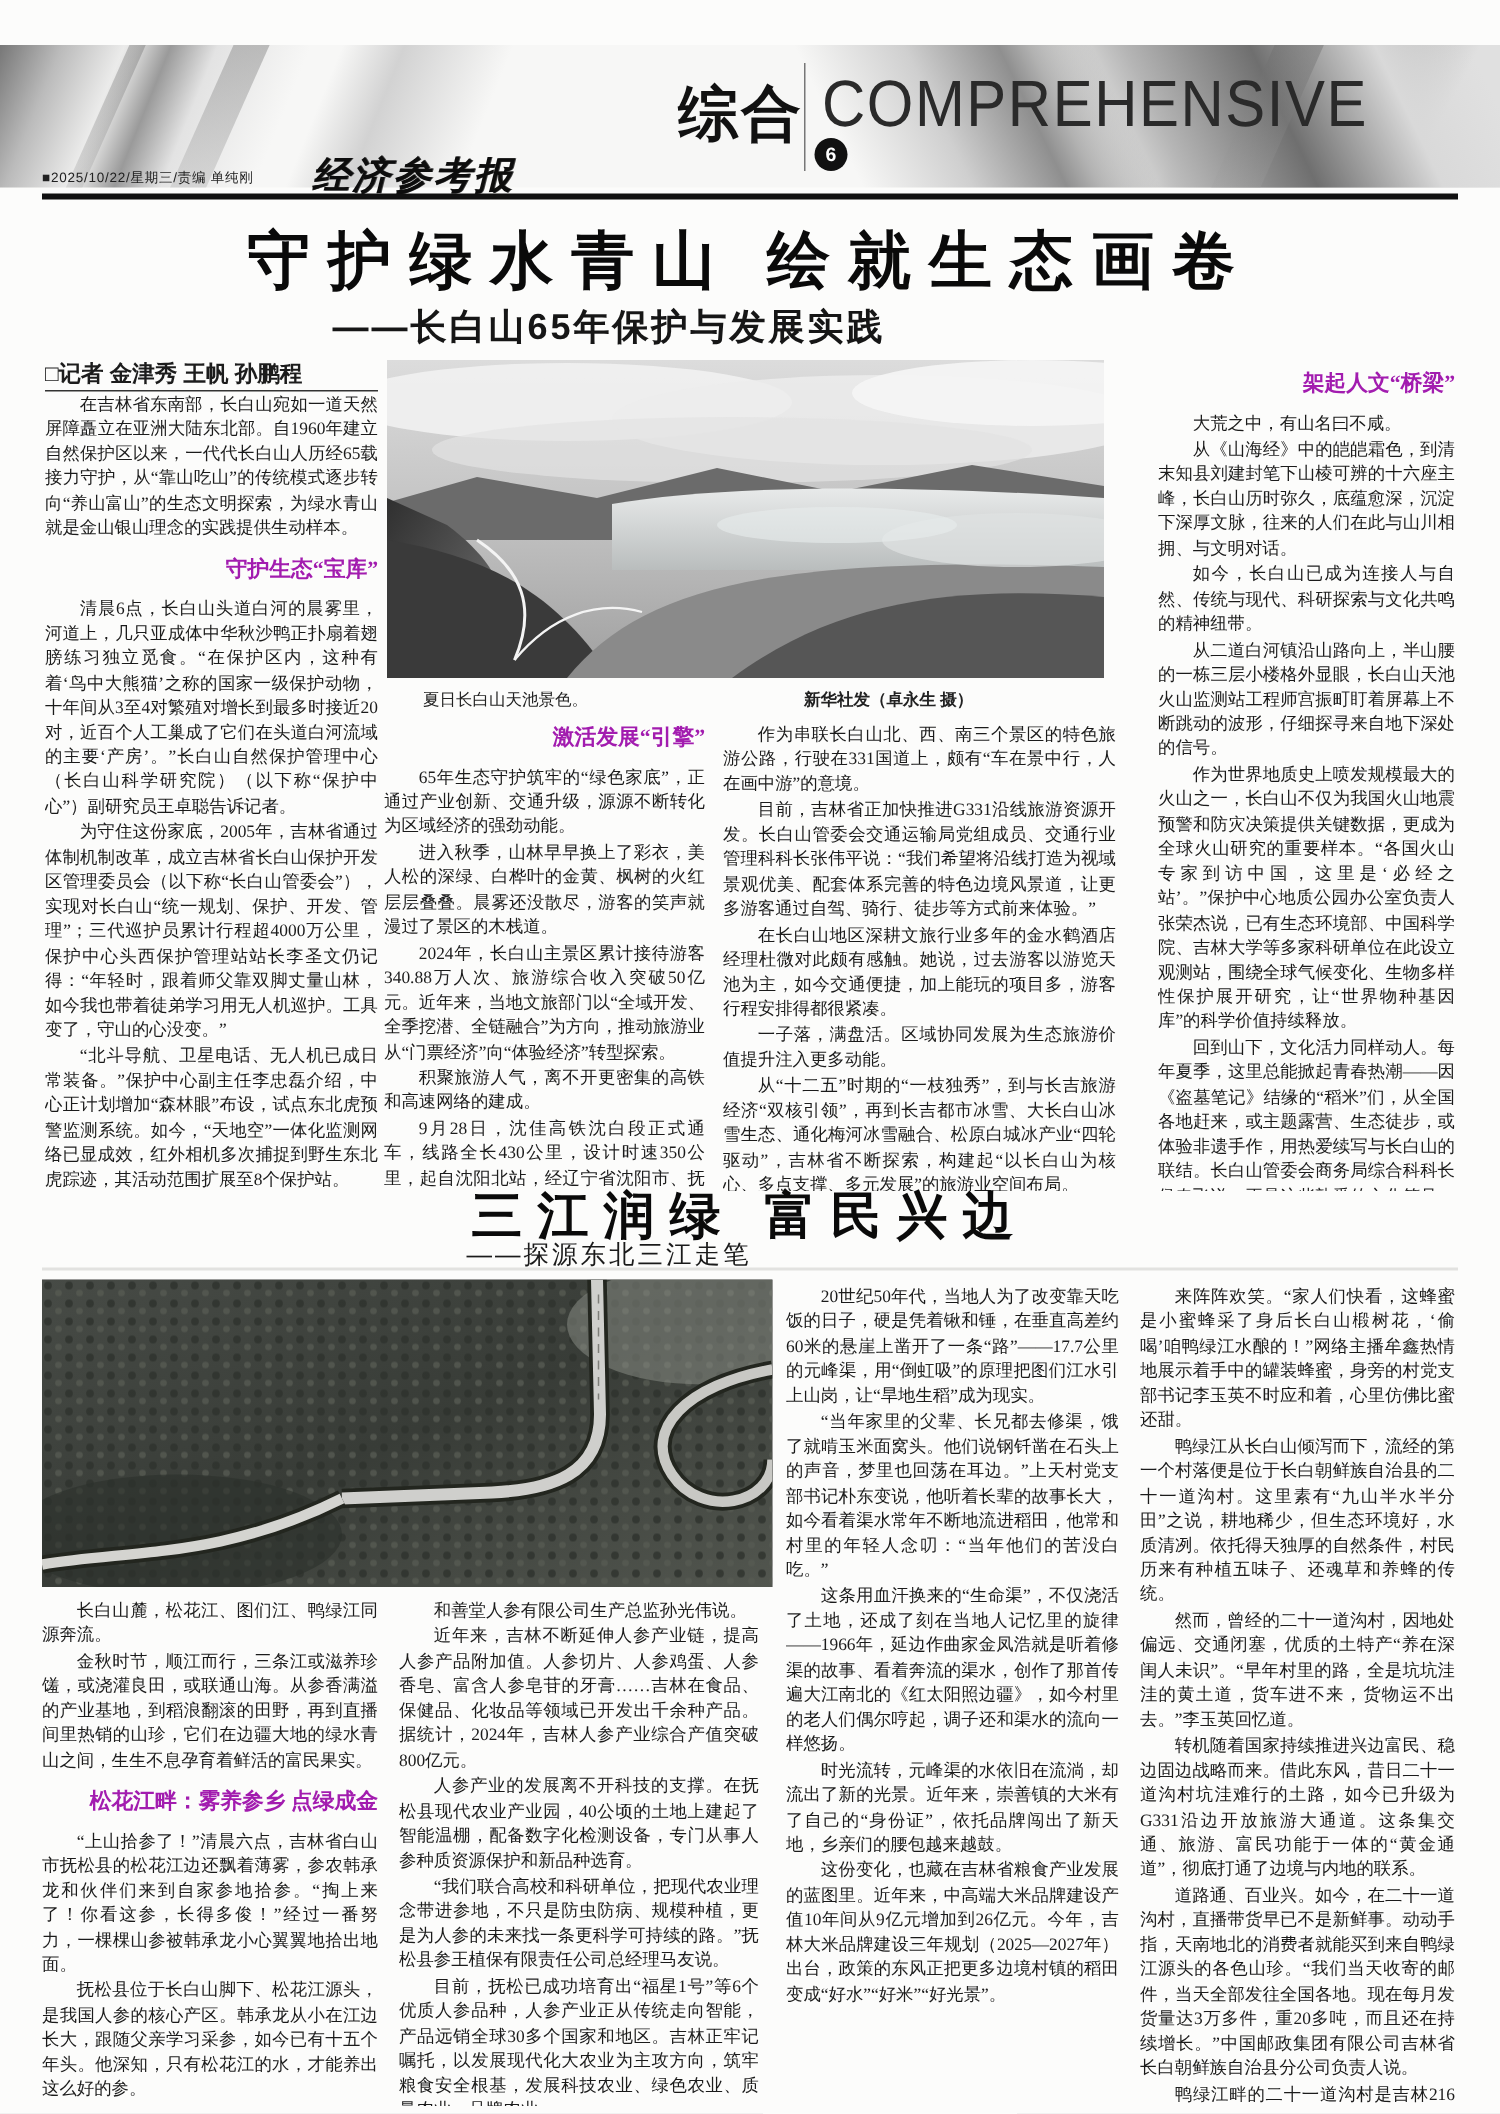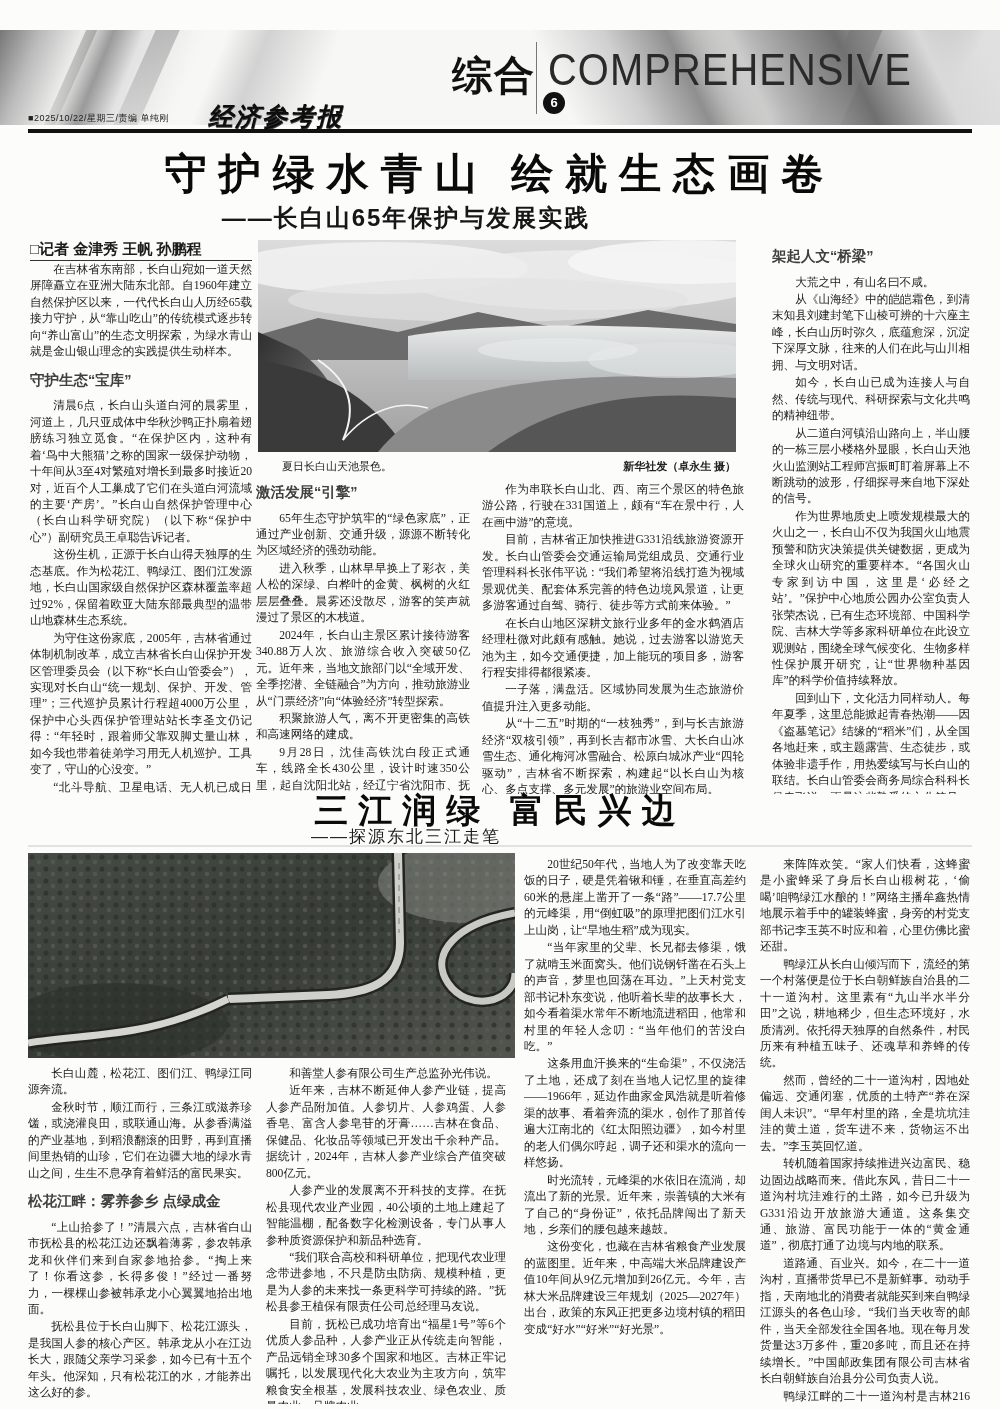--- a/index.html
+++ b/index.html
@@ -30,28 +30,28 @@
   
   .a1-headline{position:absolute;left:0;top:146px;width:1000px;text-align:center;font-size:42px;font-weight:900;
                letter-spacing:12px;color:#0a0a0a;}
   .a1-sub{position:absolute;left:0;top:202px;width:812px;text-align:center;font-size:24px;font-weight:bold;
           font-family:"Liberation Sans","DejaVu Sans",sans-serif;color:#161616;letter-spacing:2px;}
   .byline{position:absolute;left:30px;top:240px;width:222px;font-size:15px;font-weight:bold;
           border-bottom:1.5px solid #333;padding-bottom:1px;font-family:"Liberation Sans","DejaVu Sans",sans-serif;}
   
   .col{position:absolute;font-size:11.6px;line-height:1.42;text-align:justify;overflow:hidden;color:#1b1b1b;}
   .col p{margin:0 0 1px 0;text-indent:2em;}
-  .subhead{font-family:Liberation Sans, sans-serif;font-weight:bold;text-align:left;
-           font-size:14.5px;margin:9px 0 8px 0;text-indent:0!important;color:#404040;}
+  .subhead{font-family:Liberation Serif, serif;font-weight:bold;text-align:right;
+           font-size:14.5px;margin:9px 0 8px 0;text-indent:0!important;color:#a21caf;}
   .subhead.first{margin-top:2px;}
   
   .photo1{position:absolute;left:258px;top:240px;width:478px;height:212px;overflow:hidden;background:#bfbfbf;}
   .photo1 svg,.photo2 svg{display:block;}
   .cap1-left{position:absolute;left:282px;top:459px;font-size:11px;color:#222;}
-  .cap1-credit{position:absolute;left:536px;top:459px;width:200px;text-align:right;font-size:11px;font-weight:bold;color:#222;}
+  .cap1-credit{position:absolute;left:536px;top:459px;width:200px;font-size:11px;font-weight:bold;color:#222;}
   .photo2{position:absolute;left:28px;top:853px;width:487px;height:205px;overflow:hidden;background:#555;}
   
   .a2-rule{position:absolute;left:28px;top:845px;width:944px;height:2px;background:#e2e2e0;}
   .a2-headline{position:absolute;left:0;top:788px;width:1000px;text-align:center;
                font-family:"Liberation Sans","DejaVu Sans",sans-serif;font-size:34px;font-weight:900;
                letter-spacing:10px;color:#0a0a0a;}
   .a2-sub{position:absolute;left:0;top:825px;width:812px;text-align:center;font-size:17px;
           font-family:"Liberation Sans","DejaVu Sans",sans-serif;color:#1a1a1a;letter-spacing:2px;}
 </style>
 </head>
@@ -76,21 +76,20 @@
   <div class="a1-sub">——长白山65年保护与发展实践</div>
   <div class="byline">□记者 金津秀 王帆 孙鹏程</div>
 
   <div class="col" style="left:30px;top:262px;width:222px;height:532px;">
     <div>
         <p>在吉林省东南部，长白山宛如一道天然屏障矗立在亚洲大陆东北部。自1960年建立自然保护区以来，一代代长白山人历经65载接力守护，从“靠山吃山”的传统模式逐步转向“养山富山”的生态文明探索，为绿水青山就是金山银山理念的实践提供生动样本。</p>
       </div>
     <div class="subhead">守护生态“宝库”</div>
     <div>
         <p>清晨6点，长白山头道白河的晨雾里，河道上，几只亚成体中华秋沙鸭正扑扇着翅膀练习独立觅食。“在保护区内，这种有着‘鸟中大熊猫’之称的国家一级保护动物，十年间从3至4对繁殖对增长到最多时接近20对，近百个人工巢成了它们在头道白河流域的主要‘产房’。”长白山自然保护管理中心（长白山科学研究院）（以下称“保护中心”）副研究员王卓聪告诉记者。</p>
-        <p>这份生机，正源于长白山得天独厚的生态基底。作为松花江、鸭绿江、图们江发源地，长白山国家级自然保护区森林覆盖率超过92%，保留着欧亚大陆东部最典型的温带山地森林生态系统。</p>
         <p>为守住这份家底，2005年，吉林省通过体制机制改革，成立吉林省长白山保护开发区管理委员会（以下称“长白山管委会”），实现对长白山“统一规划、保护、开发、管理”；三代巡护员累计行程超4000万公里，保护中心头西保护管理站站长李圣文仍记得：“年轻时，跟着师父靠双脚丈量山林，如今我也带着徒弟学习用无人机巡护。工具变了，守山的心没变。”</p>
         <p>“北斗导航、卫星电话、无人机已成日常装备。”保护中心副主任李忠磊介绍，中心正计划增加“森林眼”布设，试点东北虎预警监测系统。如今，“天地空”一体化监测网络已显成效，红外相机多次捕捉到野生东北虎踪迹，其活动范围扩展至8个保护站。</p>
       </div>
   </div>
 
   <div class="photo1">
     <svg width="478" height="212" viewBox="0 0 478 212" xmlns="http://www.w3.org/2000/svg">
       <defs>
         <linearGradient id="sky" x1="0" y1="0" x2="0" y2="1">
           <stop offset="0" stop-color="#dcdcdc"></stop>

